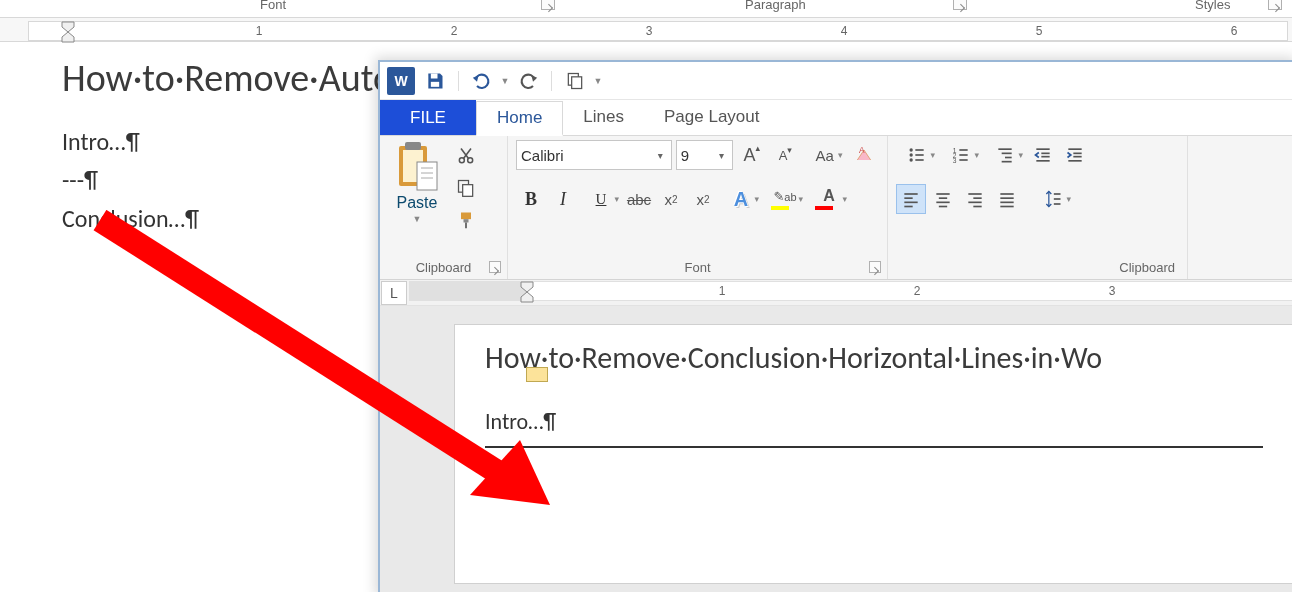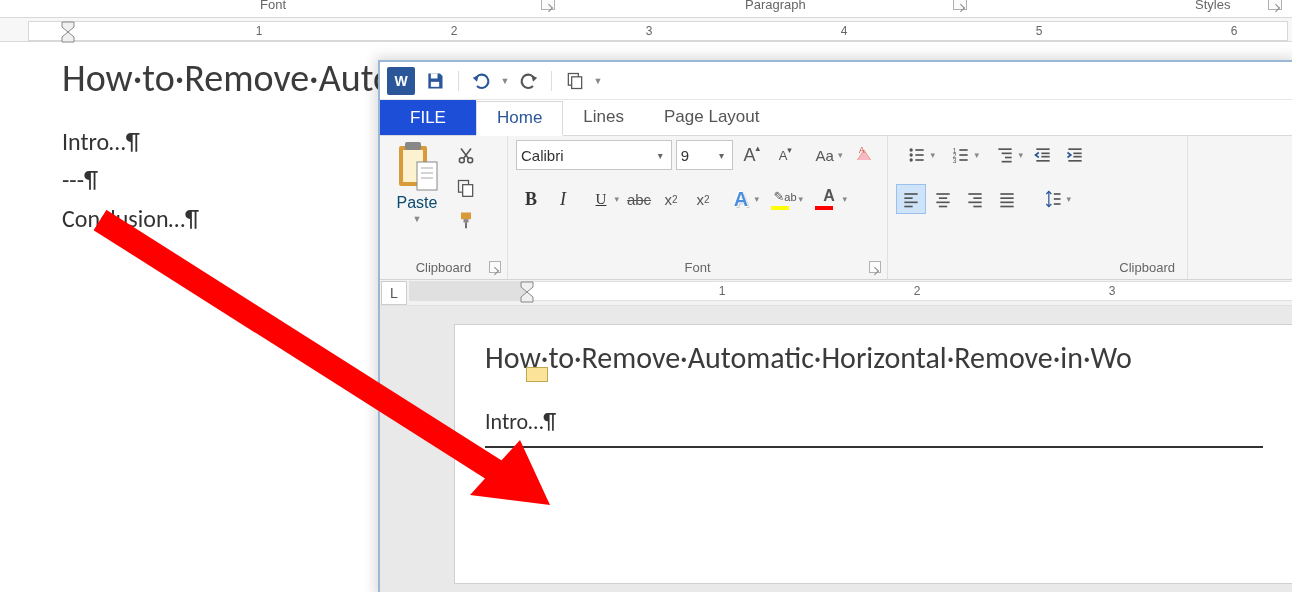--- a/index.html
+++ b/index.html
@@ -463,21 +463,21 @@
           </svg>
       </div>
       <span class="lbl" style="left:312px">1</span>
       <span class="lbl" style="left:507px">2</span>
       <span class="lbl" style="left:702px">3</span>
     </div>
   </div>
 
   <div class="front-doc-area" style="position:relative">
     <div class="page" style="position:relative">
-      <div class="front-heading">How·to·Remove·Automatic·Horizontal·Remove·in·Wo</div>
+      <div class="front-heading">How·to·Remove·Conclusion·Horizontal·Lines·in·Wo</div>
       <div class="paste-line-marker"></div>
       <div class="front-body">
         <div>Intro…¶</div>
         <div class="hr-line"></div>
         <div>¶</div>
       </div>
     </div>
   </div>
 </div>
 

